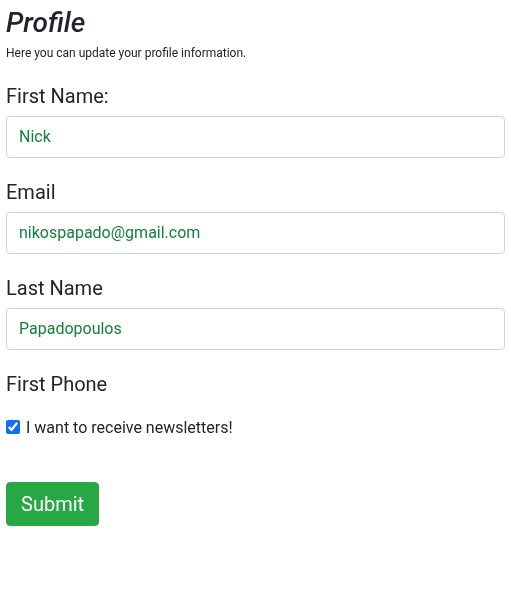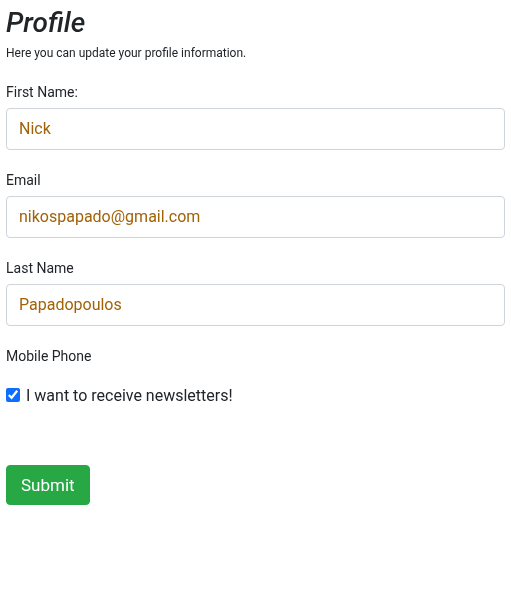--- a/index.html
+++ b/index.html
@@ -22,52 +22,52 @@
     }
     .subtitle {
       font-size: 12px;
       margin: 0 0 24px 0;
     }
     .form-group {
       margin-bottom: 22px;
     }
     .form-label {
       display: block;
-      font-size: 14px;
+      font-size: 20px;
       margin-bottom: 8px;
     }
     .form-control {
       display: block;
       width: 100%;
       padding: 8px 12px;
       font-size: 16px;
       line-height: 1.5;
-      color: #a16207;
+      color: #15803d;
       background-color: #fff;
       border: 1px solid #ced4da;
       border-radius: 4px;
       font-family: inherit;
     }
     .checkbox-row {
       display: flex;
       align-items: center;
-      margin-bottom: 24px;
+      margin-bottom: 9px;
     }
     .checkbox-row input[type="checkbox"] {
       margin: 0 6px 0 0;
       width: 14px;
       height: 14px;
       accent-color: #0d6efd;
     }
     .checkbox-row label {
       font-size: 16px;
     }
     .btn-submit {
       display: inline-block;
-      font-size: 17px;
+      font-size: 20px;
       font-weight: 400;
       color: #fff;
       background-color: #28a745;
       border: 1px solid #28a745;
       padding: 9px 14px;
       border-radius: 4px;
       cursor: pointer;
       font-family: inherit;
       margin-top: 36px;
     }
@@ -88,21 +88,21 @@
     <label class="form-label">Email</label>
     <input type="text" class="form-control" value="nikospapado@gmail.com" style="">
   </div>
 
   <div class="form-group">
     <label class="form-label">Last Name</label>
     <input type="text" class="form-control" value="Papadopoulos" style="">
   </div>
 
   <div class="form-group">
-    <label class="form-label">Mobile Phone</label>
+    <label class="form-label">First Phone</label>
   </div>
 
   <div class="checkbox-row">
     <input type="checkbox" id="nlcb" checked="" style="">
     <label for="nlcb">I want to receive newsletters!</label>
   </div>
 
   <button type="button" class="btn-submit">Submit</button>
 </form>
 

